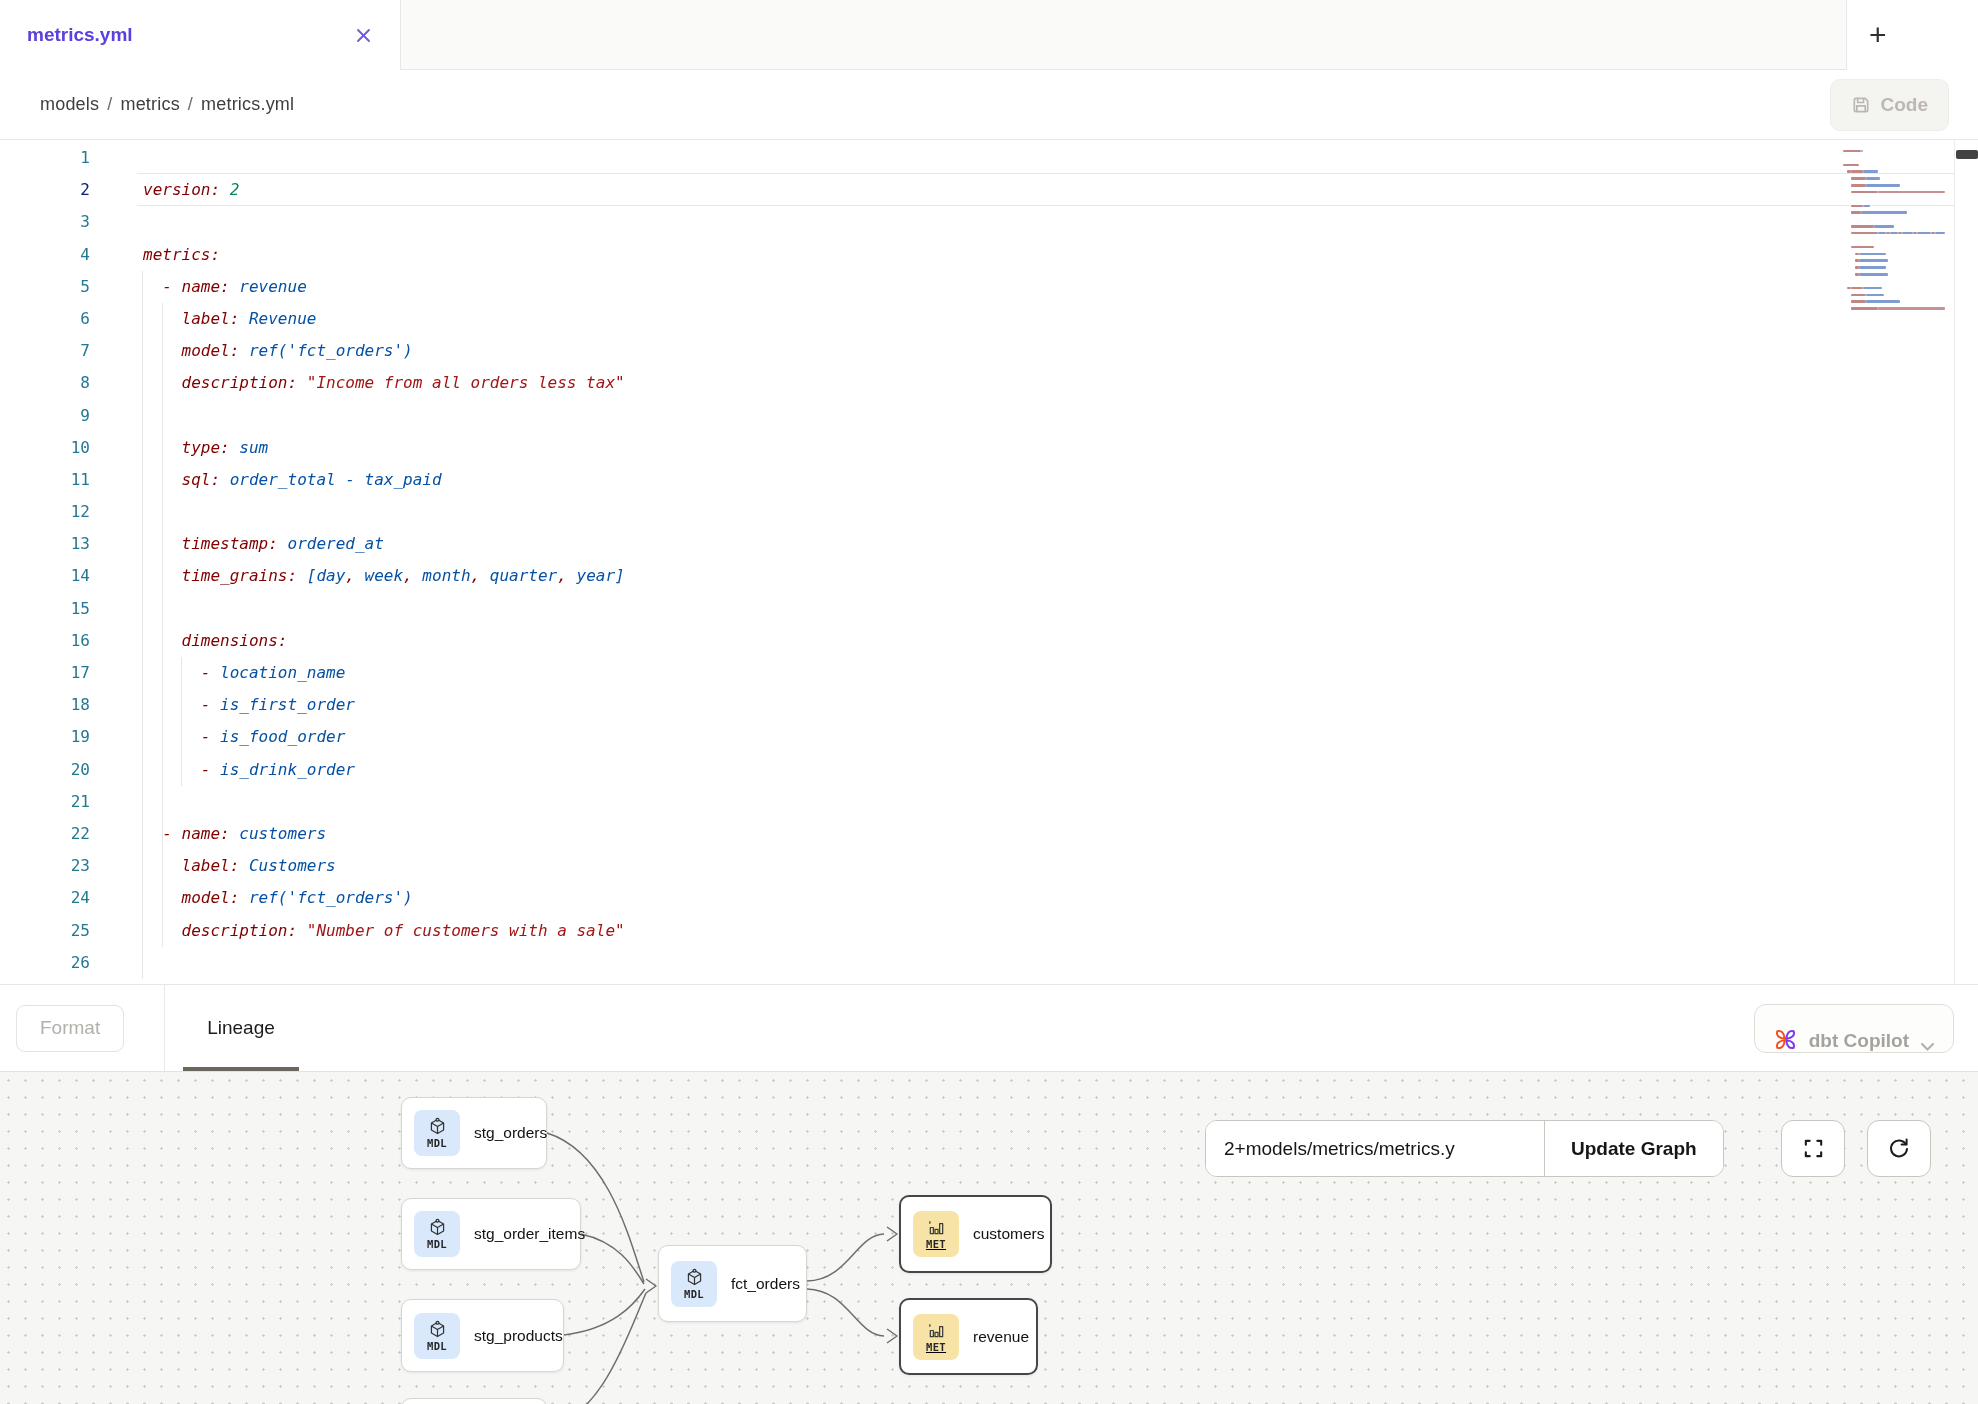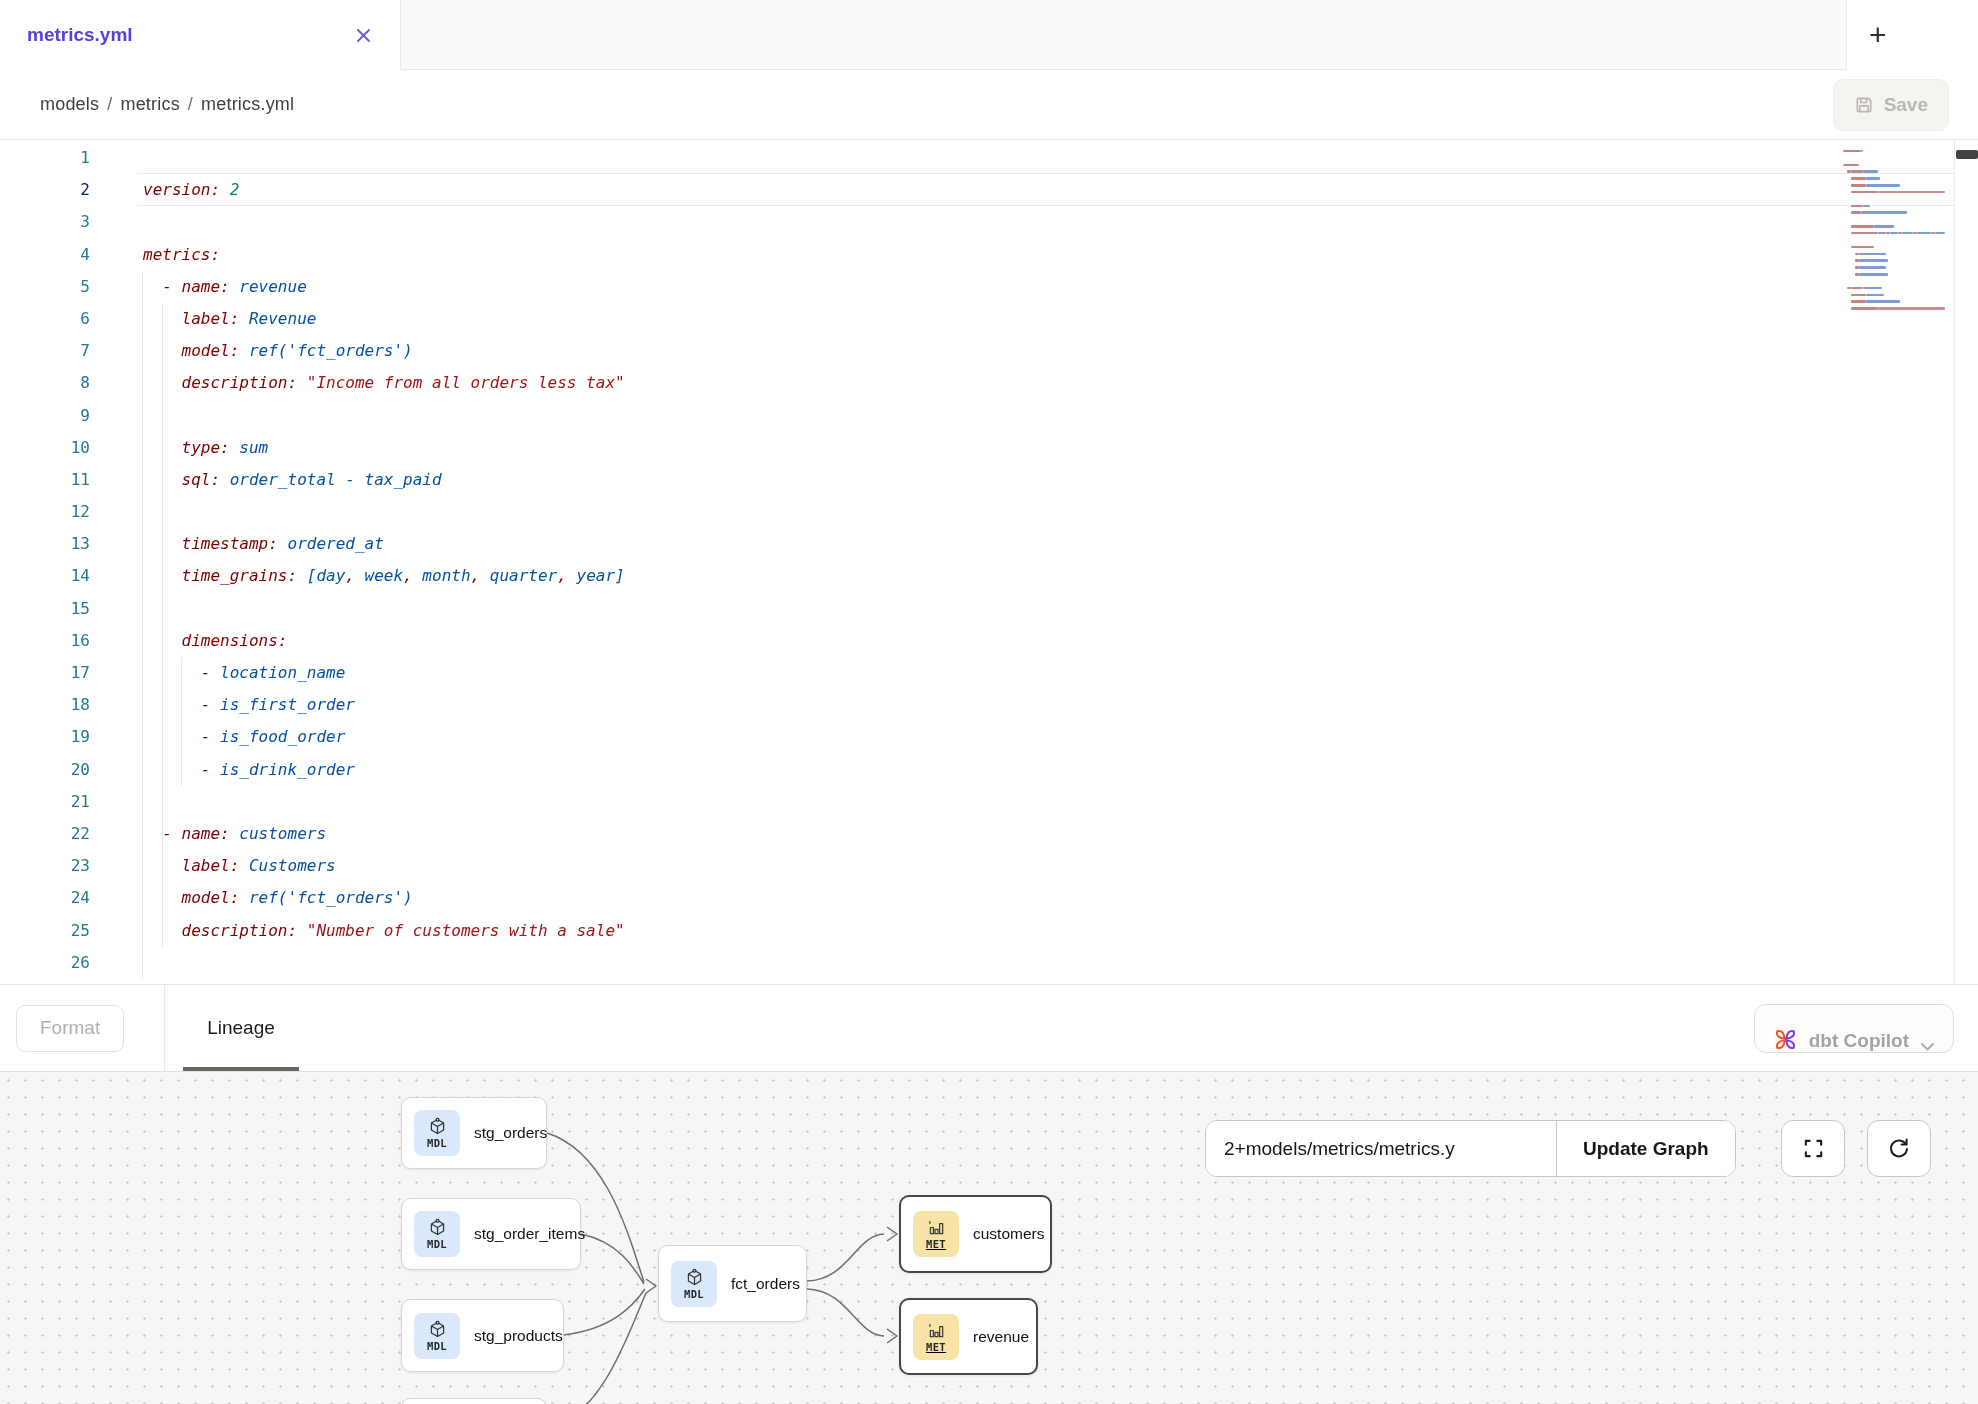--- a/index.html
+++ b/index.html
@@ -87,21 +87,21 @@
   .badge .bl { font-family:"DejaVu Sans Mono", monospace; font-size:10.5px; font-weight:700;
                color:#262626; letter-spacing:.4px; }
   .nl { font-size:15.5px; color:#121212; }
 
   #selector-group { position:absolute; left:1205px; top:48px; height:57px; background:#fff;
                     border:1px solid #c7c6c0; border-radius:12px; display:flex; overflow:hidden; }
   #selector-input { width:338px; border:none; outline:none; padding:0 18px; font-size:19px;
                     color:#161616; font-family:"Liberation Sans", sans-serif; background:#fff; }
   #update-graph-btn { border:none; border-left:1px solid #c7c6c0; background:#fff; padding:0 26px;
                       font-size:19px; font-weight:600; color:#161616;
-                      font-family:"Liberation Sans", sans-serif;margin-left:12px; }
+                      font-family:"Liberation Sans", sans-serif; }
   .icon-btn { position:absolute; top:48px; width:64px; height:57px; background:#fff;
               border:1px solid #c7c6c0; border-radius:12px; display:flex; align-items:center;
               justify-content:center; }
   #fullscreen-btn { left:1781px; }
   #refresh-btn { left:1867px; }
 </style>
 </head>
 <body>
 
 <div id="tabbar">
@@ -121,21 +121,21 @@
 
 <div id="crumbrow">
   <div id="breadcrumb">
     <span>models</span><span class="sep">/</span><span>metrics</span><span class="sep">/</span><span>metrics.yml</span>
   </div>
   <div id="save-btn">
     <svg width="20" height="20" viewBox="0 0 24 24" fill="none" stroke="#bcb7b0" stroke-width="2" stroke-linejoin="round">
       <path d="M4 6 a2 2 0 0 1 2-2 h11 l3 3 v11 a2 2 0 0 1-2 2 H6 a2 2 0 0 1-2-2 Z"></path>
       <path d="M8 4 v5 h7 V4 M7 20 v-7 h10 v7"></path>
     </svg>
-    <span>Save</span>
+    <span>Code</span>
   </div>
 </div>
 
 <div id="editor">
   <div id="cur-line"></div>
   <div id="guide-0" class="guide"></div>
   <div id="guide-1" class="guide"></div>
   <div id="guide-2" class="guide"></div>
   <div id="code-lines">
       <div class="crow"><div class="num">1</div><div class="ctext"></div></div>

